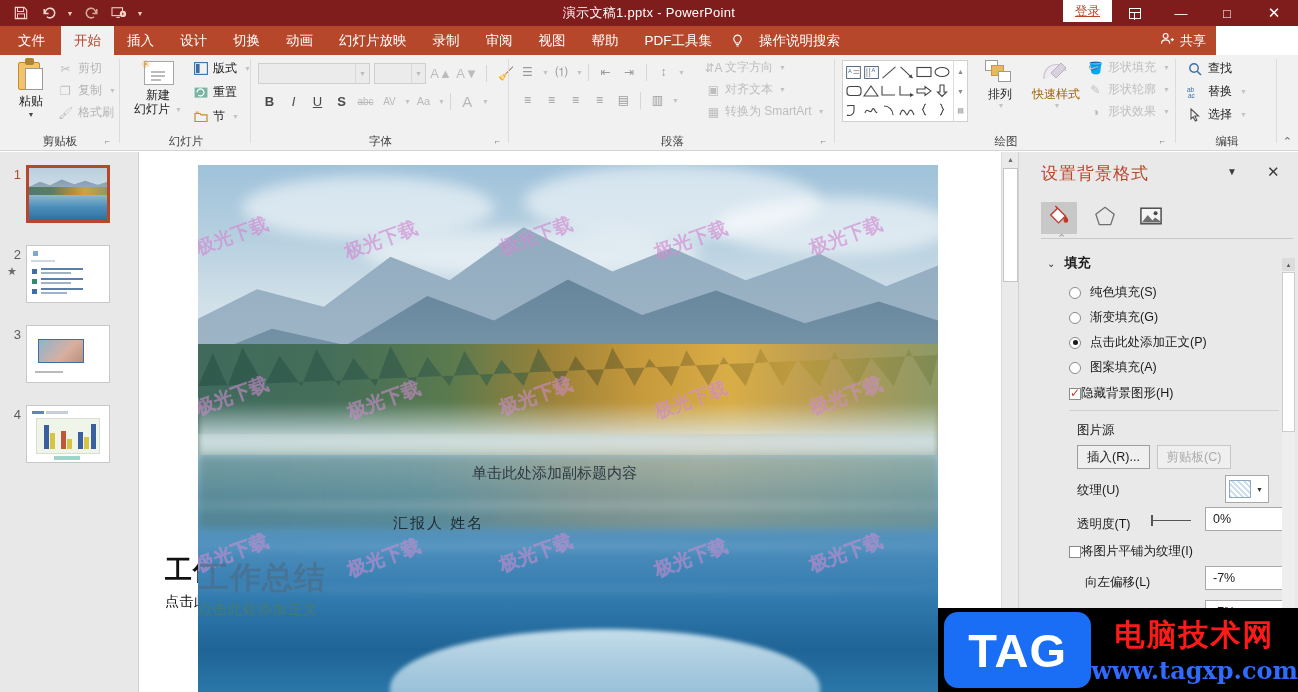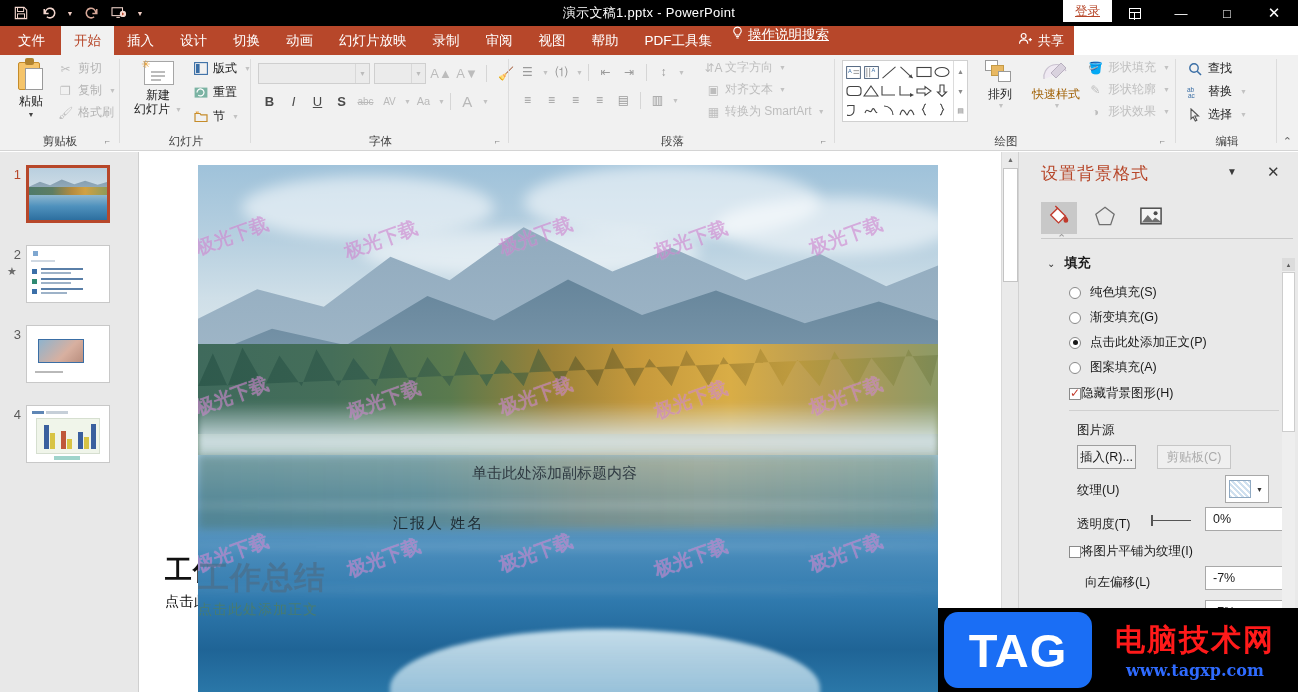--- a/index.html
+++ b/index.html
@@ -7,21 +7,21 @@
     width: 1298px; height: 692px;
     overflow: hidden;
     font-family: "Liberation Sans", "DejaVu Sans", sans-serif;
     background: #ffffff;
   }
   #app { position: relative; width: 1298px; height: 692px; }
 
   
   .titlebar {
     position: absolute; left: 0; top: 0; width: 1298px; height: 26px;
-    background: #000000;
+    background: #7f1d1d;
   }
   .qat { position: absolute; left: 8px; top: 0; height: 26px; display: flex; align-items: center; gap: 2px; }
   .qat-btn {
     width: 26px; height: 24px; display: flex; align-items: center; justify-content: center;
     color: #f3d6cd; font-size: 13px; line-height: 1;
   }
   .qat-btn.dim { color: #d7a898; }
   .qat-caret { font-size: 7px; color: #f0cdc2; width: 12px; display:flex; align-items:center; justify-content:center; }
   .win-title {
     position: absolute; left: 0; top: 0; width: 1298px; height: 26px;
@@ -36,31 +36,31 @@
   }
   .win-ctrls { position: absolute; right: 0; top: 0; height: 26px; display: flex; }
   .win-ctrl { width: 46px; height: 26px; display: flex; align-items: center; justify-content: center; color: #fff; font-size: 13px; }
   .win-ctrl.close { width: 48px; font-size: 15px; }
   .ribbon-icon-sq { width: 12px; height: 11px; border: 1.3px solid #fff; position: relative; }
   .ribbon-icon-sq::before { content:''; position:absolute; left:0; top:3px; width:100%; height:1.3px; background:#fff; }
   .ribbon-icon-sq::after { content:''; position:absolute; left:4px; top:3px; width:1.3px; height:8px; background:#fff; }
 
   
   .tabstrip {
-    position: absolute; left: 0; top: 26px; width: 1074px; height: 29px;
+    position: absolute; left: 0; top: 26px; width: 1216px; height: 29px;
     background: #b7472a;
   }
   .tabs { position: absolute; left: 0; top: 0; display: flex; height: 29px; align-items: stretch; }
   .tab {
     display: flex; align-items: center; padding: 0 13px;
     color: #ffffff; font-size: 13.5px; white-space: nowrap;
   }
   .tab.file { padding: 0 16px 0 18px; }
   .tab.active { background: #f1f1f1; color: #b7472a; }
-  .tab-tellme { display: flex; align-items: flex-start; gap: 4px; padding-left: 6px; text-decoration: underline; }
+  .tab-tellme { display: flex; align-items: center; gap: 15px; padding-left: 6px; }
   .bulb {
     width: 13px; height: 13px; position: relative;
   }
   .share-btn {
     position: absolute; right: 10px; top: 0; height: 29px;
     display: flex; align-items: center; gap: 5px; color: #fff; font-size: 13px;
   }
 
   
   .ribbon {
@@ -263,21 +263,21 @@
   .panel-scroll { position: absolute; right: 3px; top: 106px; width: 13px; height: 437px; background: #eeeeee; }
   .ps-up { position:absolute; left:0; top:0; width:13px; height:13px; display:flex; align-items:center; justify-content:center; font-size:6px; color:#5a5a5a; background:#dcdcdc;}
   .ps-thumb { position:absolute; left:0; top:14px; width:13px; height:160px; background:#ffffff; border:1px solid #cdcdcd;}
 
   
   .tagwm { position: absolute; left: 938px; top: 608px; width: 360px; height: 84px; background: #000; display: flex; align-items: center; }
   .tag-badge { width: 148px; height: 76px; margin-left: 6px; background: #1a6ef5; border-radius: 14px; display:flex; align-items:center; justify-content:center; }
   .tag-badge span { color:#fff; font-size: 47px; font-weight: 700; letter-spacing: 1px; font-family:"Liberation Sans", sans-serif; }
   .tag-right { flex:1; display:flex; flex-direction:column; align-items:center; justify-content:center; }
   .tag-cn { color:#ff1a1a; font-size: 30px; font-weight: 700; letter-spacing: 2px; font-family:"DejaVu Serif", serif; }
-  .tag-url { color:#2f6bff; font-size: 16px; font-weight: 700; font-family:"DejaVu Serif", serif; }
+  .tag-url { color:#2f6bff; font-size: 24px; font-weight: 700; font-family:"DejaVu Serif", serif; }
 </style>
 </head>
 <body>
 
 <div id="app">
 
   <div class="titlebar">
     <div class="qat">
       <div class="qat-btn">
         <svg width="14" height="14" viewBox="0 0 16 16">
@@ -889,21 +889,21 @@
     </div>
     <div class="cb-row" style="top:233px;">
       <span class="cbx on"></span>
       <span>隐藏背景图形(H)</span>
     </div>
 
     <div class="pdiv" style="top:258px;"></div>
 
     <div class="plabel" style="left:58px; top:270px;">图片源</div>
 
-    <div class="pbtn" style="left:58px; top:293px; width:59px;">插入(R)...</div>
+    <div class="pbtn" style="left:58px; top:293px; width:73px;">插入(R)...</div>
     <div class="pbtn dis" style="left:138px; top:293px; width:74px;">剪贴板(C)</div>
 
     <div class="plabel" style="left:58px; top:330px;">纹理(U)</div>
     <div class="texbox" style="left:206px; top:323px;">
       <span class="tex-sw"></span>
       <span class="tex-car">▼</span>
     </div>
 
     <div class="plabel" style="left:58px; top:364px;">透明度(T)</div>
     <div class="sliderrow" style="left:132px; top:363px;">

